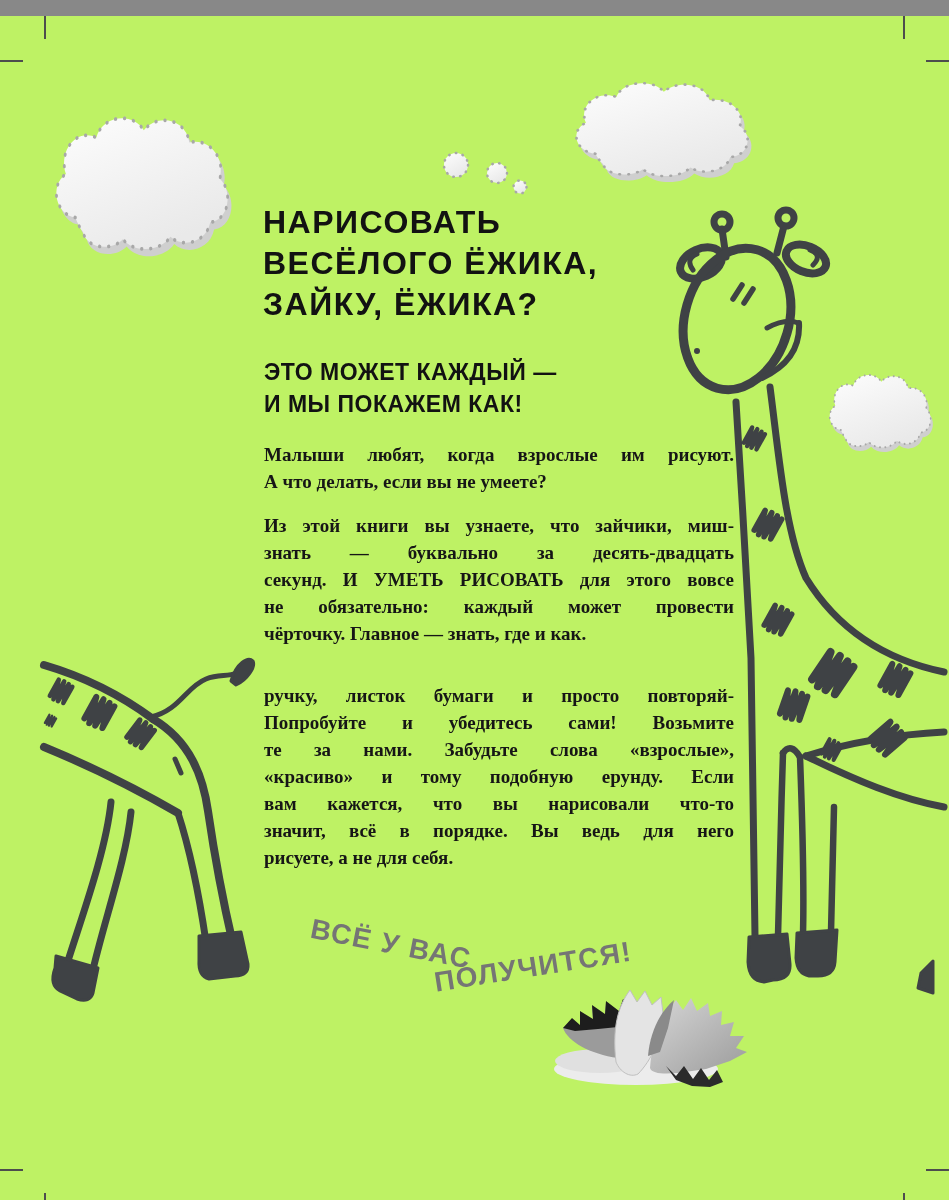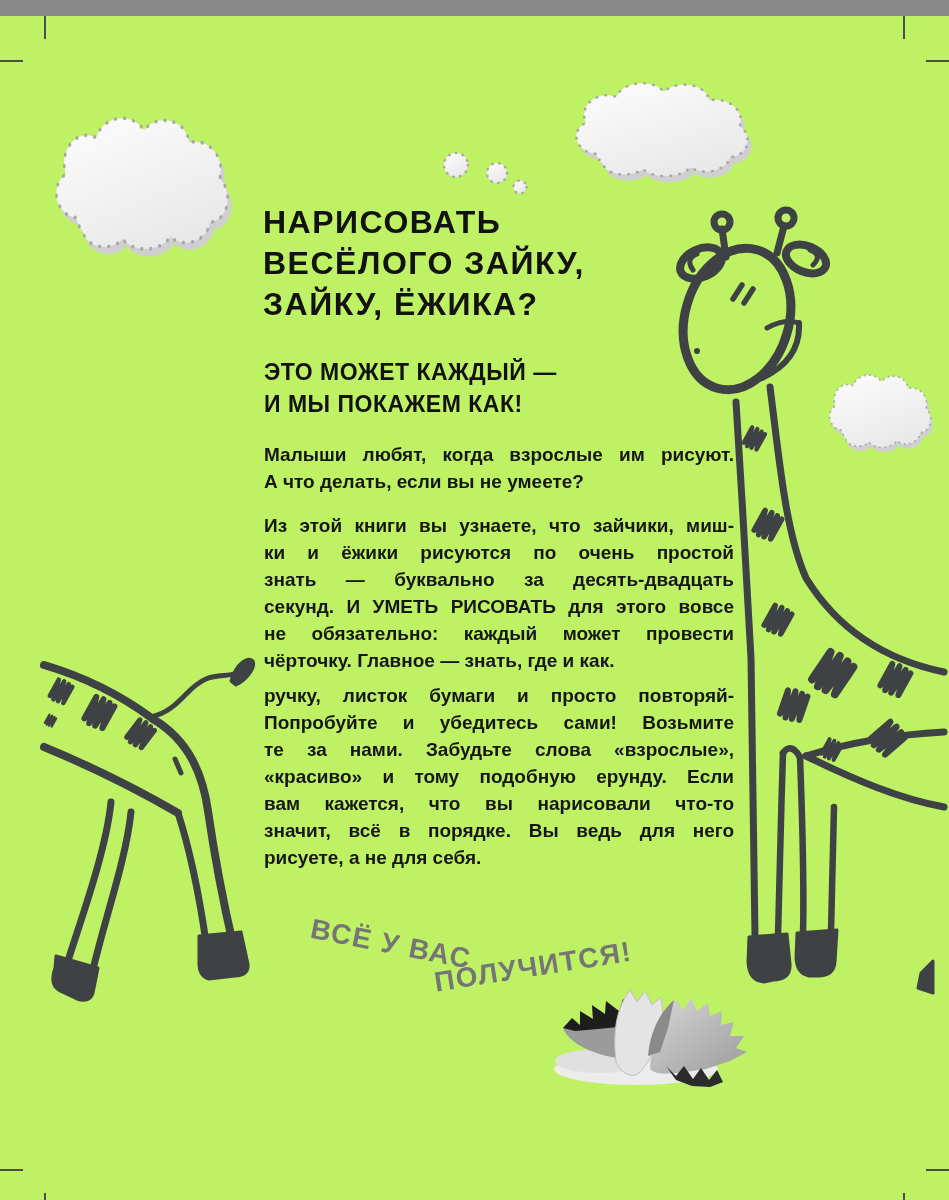--- a/index.html
+++ b/index.html
@@ -21,20 +21,21 @@
   }
   .subtitle {
     position:absolute; left:264px; top:340px; width:460px;
     font-size:23px; font-weight:bold; line-height:32px;
     letter-spacing:0.5px; color:#121212;
   }
   .para {
     position:absolute; left:264px; width:470px;
     font-size:19px; font-weight:bold; line-height:27px;
     color:#161616;
+    font-family:Liberation Serif, serif;
   }
   .para-1 { top:425px; }
   .para-2 { top:496px; }
   .para-3 { top:666px; }
   .tline { text-align:left; }
   .tline.just { text-align:justify; text-align-last:justify; text-justify:inter-word; }
 
   .slogan {
     position:absolute; font-weight:bold; font-size:28px; color:#757575;
     letter-spacing:1.5px; white-space:nowrap; transform-origin:left top;
@@ -173,37 +174,36 @@
   <div class="crop" style="left:0;top:44px;width:23px;height:2px;"></div>
   <div class="crop" style="left:903px;top:0;width:2px;height:23px;"></div>
   <div class="crop" style="left:926px;top:44px;width:23px;height:2px;"></div>
   <div class="crop" style="left:0;top:1153px;width:23px;height:2px;"></div>
   <div class="crop" style="left:44px;top:1177px;width:2px;height:23px;"></div>
   <div class="crop" style="left:926px;top:1153px;width:23px;height:2px;"></div>
   <div class="crop" style="left:903px;top:1177px;width:2px;height:23px;"></div>
 
   <div class="title">
       <div class="tline">НАРИСОВАТЬ</div>
-      <div class="tline">ВЕСЁЛОГО ЗАЙКУ,</div>
+      <div class="tline">ВЕСЁЛОГО ЁЖИКА,</div>
       <div class="tline">ЗАЙКУ, ЁЖИКА?</div>
     </div>
 
   <div class="subtitle">
       <div class="tline">ЭТО МОЖЕТ КАЖДЫЙ —</div>
       <div class="tline">И МЫ ПОКАЖЕМ КАК!</div>
     </div>
 
   <div class="para para-1">
       <div class="tline just">Малыши любят, когда взрослые им рисуют.</div>
       <div class="tline">А что делать, если вы не умеете?</div>
     </div>
 
   <div class="para para-2">
       <div class="tline just">Из этой книги вы узнаете, что зайчики, миш-</div>
-      <div class="tline just">ки и ёжики рисуются по очень простой</div>
       <div class="tline just">знать — буквально за десять-двадцать</div>
       <div class="tline just">секунд. И УМЕТЬ РИСОВАТЬ для этого вовсе</div>
       <div class="tline just">не обязательно: каждый может провести</div>
       <div class="tline">чёрточку. Главное — знать, где и как.</div>
     </div>
 
   <div class="para para-3">
       <div class="tline just">ручку, листок бумаги и просто повторяй-</div>
       <div class="tline just">Попробуйте и убедитесь сами! Возьмите</div>
       <div class="tline just">те за нами. Забудьте слова «взрослые»,</div>

